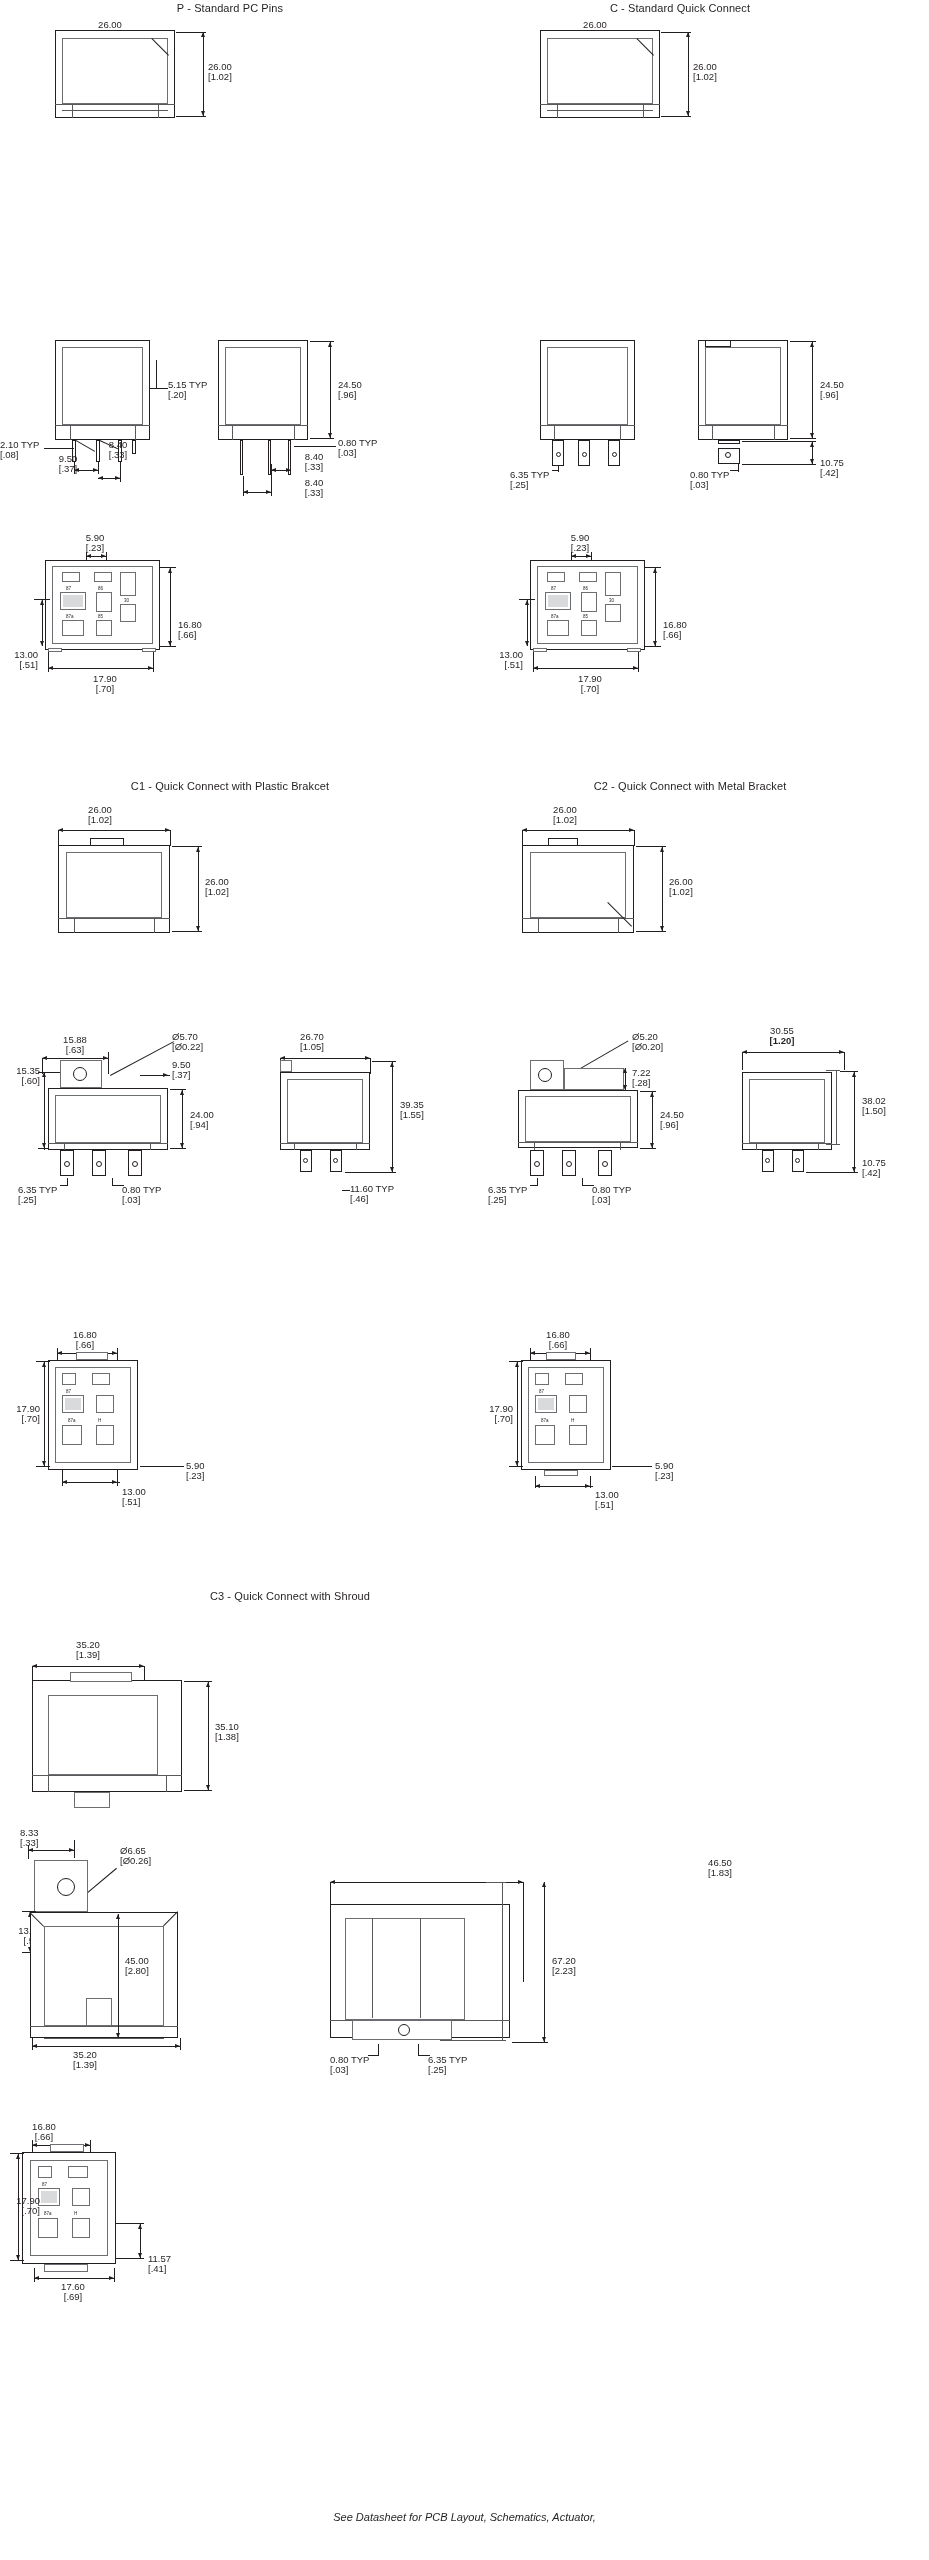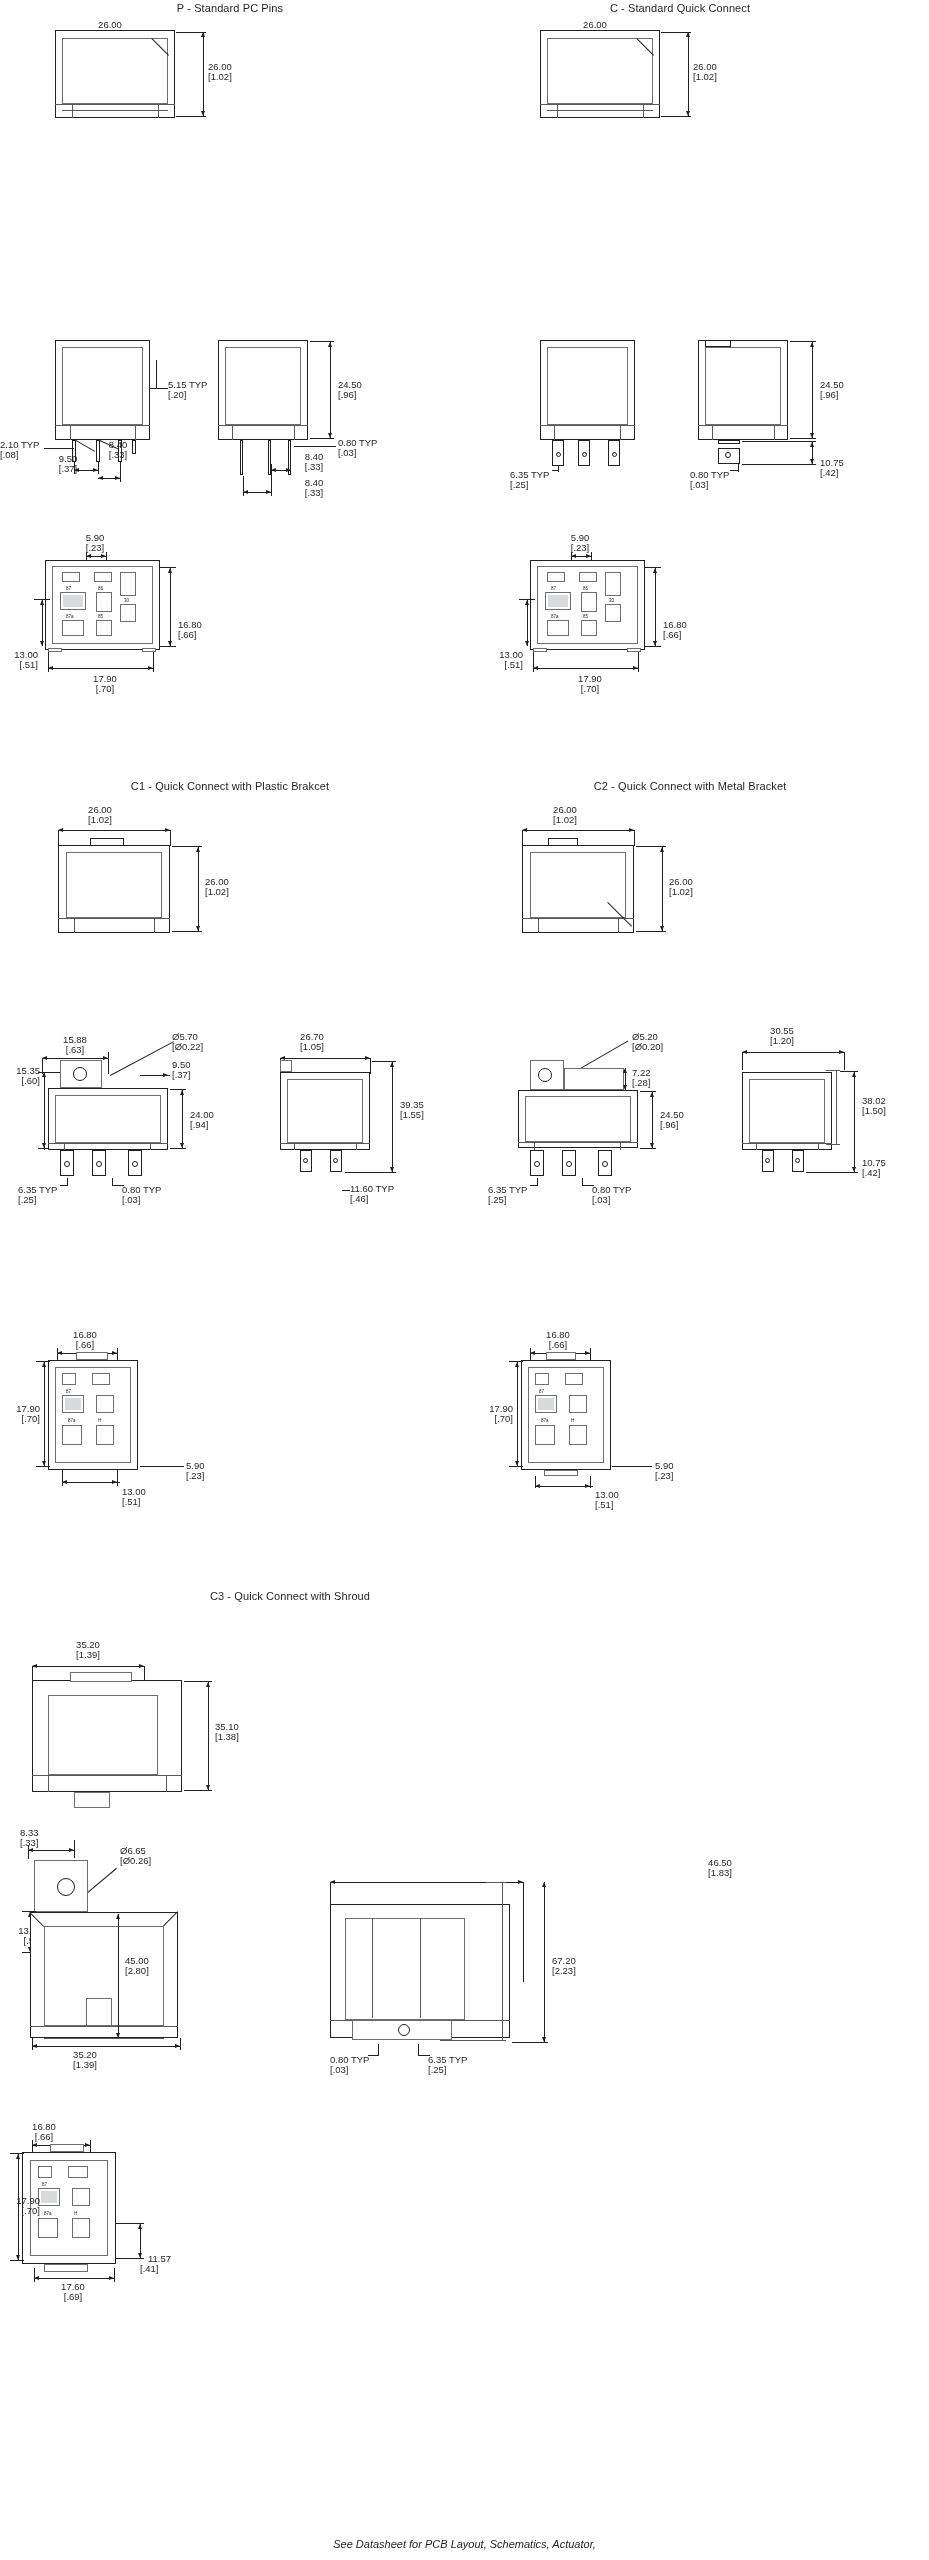--- a/index.html
+++ b/index.html
@@ -603,21 +603,21 @@
   <div class="dim" style="left:488px; top:1195px;">[.25]</div>
   <div class="lnk h" style="left:530px; top:1185px; width:7px;"></div>
   <div class="lnk v" style="left:537px; top:1178px; height:8px;"></div>
 
   <div class="dim" style="left:592px; top:1185px;">0.80 TYP</div>
   <div class="dim" style="left:592px; top:1195px;">[.03]</div>
   <div class="lnk h" style="left:582px; top:1185px; width:12px;"></div>
   <div class="lnk v" style="left:582px; top:1178px; height:8px;"></div>
 
   <div class="dim c" style="left:752px; top:1026px; width:60px;">30.55</div>
-  <div class="dim c" style="left:752px; top:1036px; width:60px;">[1.20]</div>
+  <div class="dim c" style="left:752px; top:1036px; width:60px;font-weight:bold;">[1.20]</div>
   <div class="lnk h" style="left:742px; top:1052px; width:102px;"></div>
   <div class="arrowL" style="left:742px; top:1049.5px;"></div>
   <div class="arrowR" style="left:839px; top:1049.5px;"></div>
   <div class="lnk v" style="left:742px; top:1052px; height:18px;"></div>
   <div class="lnk v" style="left:844px; top:1052px; height:18px;"></div>
 
   <div class="box" style="left:742px; top:1072px; width:90px; height:78px;"></div>
   <div class="box thin" style="left:749px; top:1079px; width:76px; height:64px;"></div>
   <div class="ln h" style="left:742px; top:1143px; width:90px;"></div>
   <div class="ln v" style="left:756px; top:1143px; height:7px;"></div>
@@ -822,22 +822,22 @@
 
   <div class="dim c" style="left:48px; top:2282px; width:50px;">17.60</div>
   <div class="dim c" style="left:48px; top:2292px; width:50px;">[.69]</div>
   <div class="lnk h" style="left:34px; top:2278px; width:80px;"></div>
   <div class="arrowL" style="left:34px; top:2275.5px;"></div>
   <div class="arrowR" style="left:109px; top:2275.5px;"></div>
   <div class="lnk v" style="left:34px; top:2268px; height:14px;"></div>
   <div class="lnk v" style="left:114px; top:2268px; height:14px;"></div>
 
   <div class="dim" style="left:148px; top:2254px;">11.57</div>
-  <div class="dim" style="left:140px; top:2264px;">[.41]</div>
+  <div class="dim" style="left:148px; top:2264px;">[.41]</div>
   <div class="lnk v" style="left:140px; top:2224px; height:34px;"></div>
   <div class="arrowU" style="left:137.5px; top:2224px;"></div>
   <div class="arrowD" style="left:137.5px; top:2253px;"></div>
   <div class="lnk h" style="left:116px; top:2223px; width:28px;"></div>
   <div class="lnk h" style="left:116px; top:2258px; width:28px;"></div>
 
-  <div class="footer" style="top:2510px;margin-top:27px;">See Datasheet for PCB Layout, Schematics, Actuator,</div>
+  <div class="footer" style="top:2510px;">See Datasheet for PCB Layout, Schematics, Actuator,</div>
 
 </div>
 
 </body></html>

